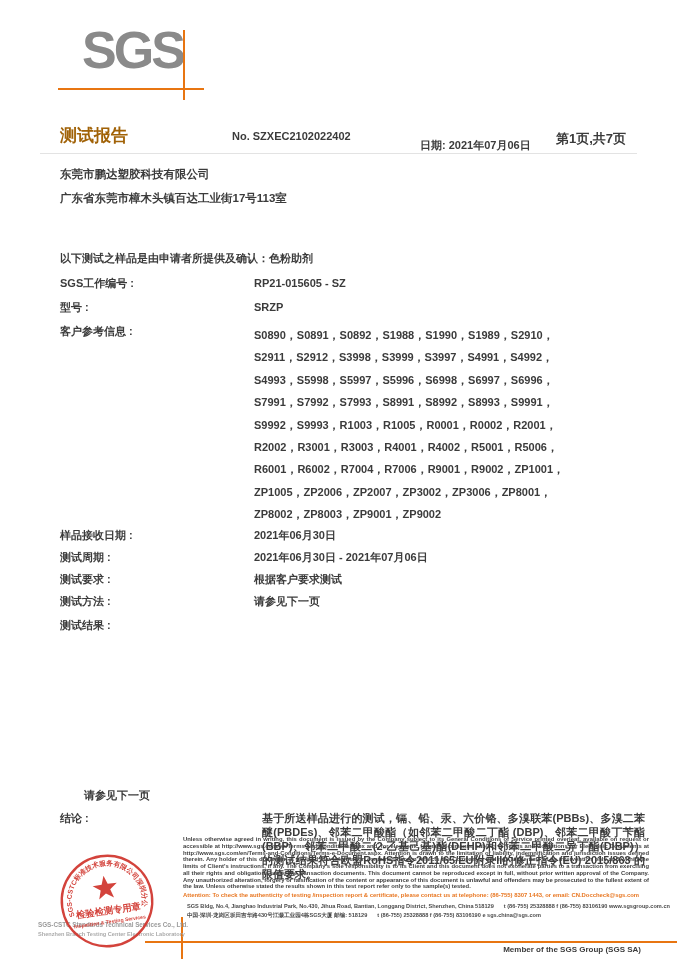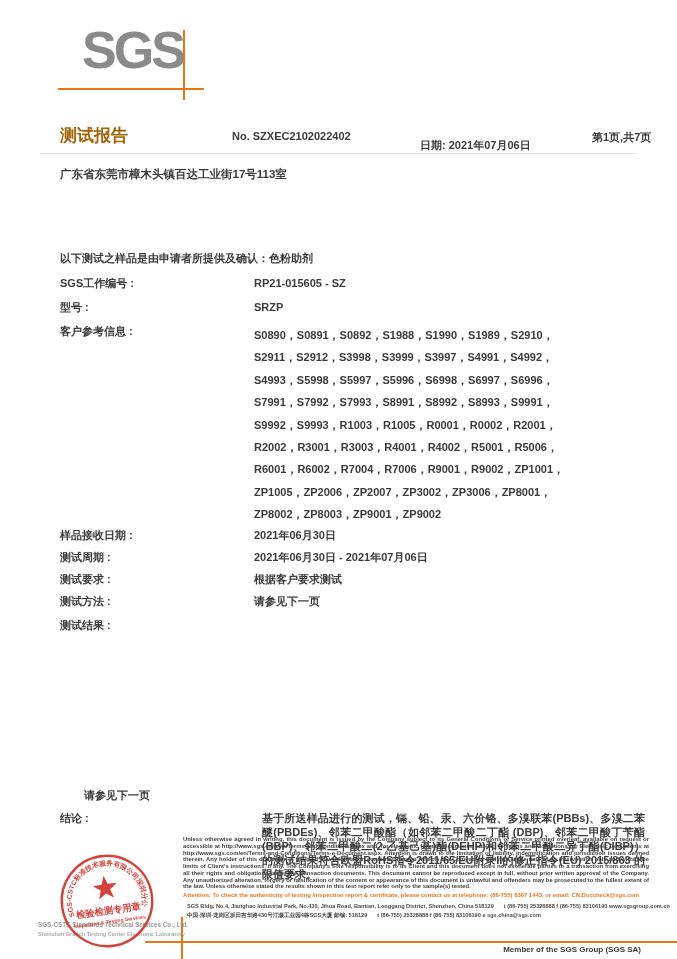--- a/index.html
+++ b/index.html
@@ -9,21 +9,21 @@
   }
   
   .logo-text{position:absolute;left:82px;top:24px;font-size:52px;font-weight:800;
     letter-spacing:-3px;color:#8a8a8a;line-height:1;}
   .logo-hline{position:absolute;left:58px;top:88px;width:146px;height:2px;background:#e87511;}
   .logo-vline{position:absolute;left:183px;top:30px;width:2px;height:70px;background:#e87511;}
   
   .report-title{position:absolute;left:60px;top:124px;font-size:17px;font-weight:700;color:#a16207;}
   .report-no{position:absolute;left:232px;top:130px;font-size:11px;font-weight:700;}
   .report-date{position:absolute;left:420px;top:130px;font-size:11px;font-weight:700;margin-top:8px;}
-  .report-page{position:absolute;left:556px;top:130px;font-size:11px;font-weight:700;margin-left:36px;}
+  .report-page{position:absolute;left:556px;top:130px;font-size:13px;font-weight:700;}
   .header-rule{position:absolute;left:40px;top:153px;width:597px;height:1px;background:#e3e3e3;}
   
   .applicant{position:absolute;left:60px;top:162px;font-size:11.5px;font-weight:700;line-height:24px;}
   
   .statement{position:absolute;left:60px;top:251px;font-size:11px;font-weight:700;}
   
   .fields{position:absolute;left:60px;top:276px;width:585px;font-size:11px;font-weight:700;}
   .row{display:flex;align-items:flex-start;}
   .row .label{width:170px;flex:0 0 170px;line-height:14px;}
   .row .value{flex:1;line-height:14px;padding-left:24px;}
@@ -54,20 +54,21 @@
   <div class="logo-hline"></div>
   <div class="logo-vline"></div>
 
   <div class="report-title">测试报告</div>
   <div class="report-no">No. SZXEC2102022402</div>
   <div class="report-date">日期: 2021年07月06日</div>
   <div class="report-page">第1页,共7页</div>
   <div class="header-rule"></div>
 
   <div class="applicant">
+    <div>东莞市鹏达塑胶科技有限公司</div>
     <div>广东省东莞市樟木头镇百达工业街17号113室</div>
   </div>
 
   <div class="statement">以下测试之样品是由申请者所提供及确认：色粉助剂</div>
 
   <div class="fields">
 
     <div class="row mb10">
       <div class="label">SGS工作编号 :</div>
       <div class="value">RP21-015605 - SZ</div>

